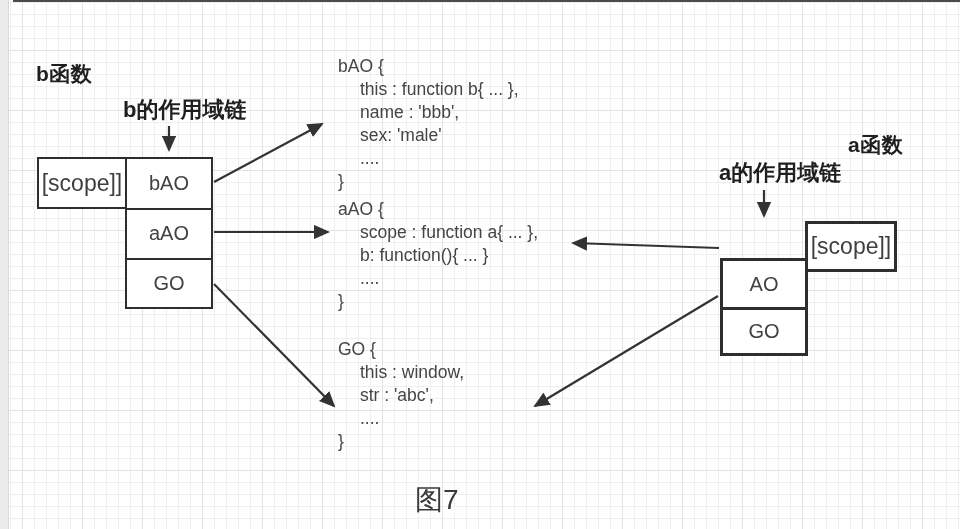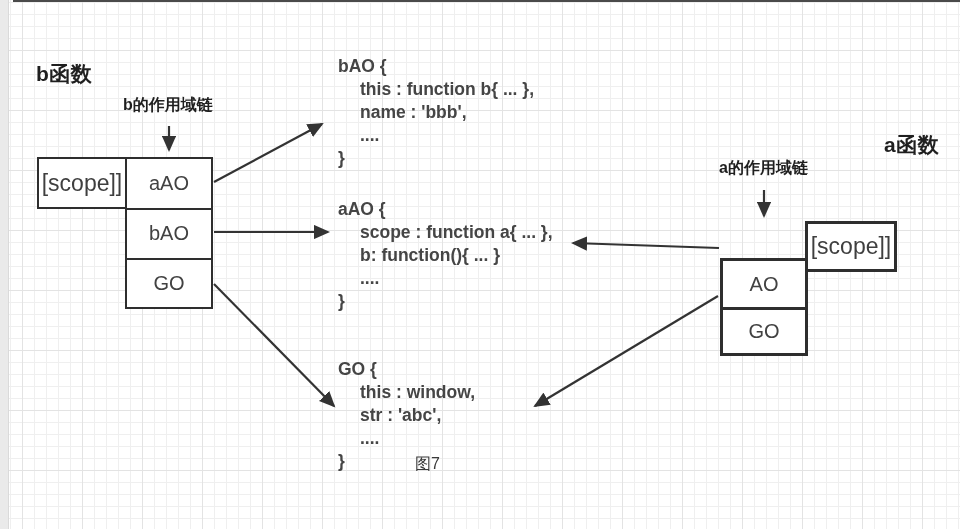--- a/index.html
+++ b/index.html
@@ -26,23 +26,23 @@
   .top-line{
     position:absolute;left:13px;top:0;width:947px;height:1.5px;
     background:#4a4a4a;
   }
   .arrows{position:absolute;left:0;top:0;width:960px;height:529px;}
   .fn-title{
     position:absolute;font-size:21px;font-weight:bold;color:#1f1f1f;
     white-space:nowrap;letter-spacing:0.5px;
   }
   .b-title{left:36px;top:60px;}
-  .a-title{left:848px;top:131px;margin-left:36px;}
+  .a-title{left:848px;top:131px;}
   .chain-label{
-    position:absolute;font-size:16px;font-weight:bold;color:#1f1f1f;
+    position:absolute;font-size:22px;font-weight:bold;color:#1f1f1f;
     white-space:nowrap;
   }
   .b-chain{left:123px;top:95px;}
   .a-chain{left:719px;top:158px;}
   .scope-box{
     position:absolute;background:#fff;border:2.5px solid #2e2e2e;
     display:flex;align-items:center;justify-content:center;
     font-size:23px;color:#3f3f3f;box-sizing:border-box;z-index:1;
   }
   .b-scope{left:37px;top:157px;width:90px;height:52px;}
@@ -54,28 +54,28 @@
   .b-stack{left:125px;top:157px;width:88px;height:152px;grid-template-rows:1fr 1fr 1fr;}
   .a-stack{left:720px;top:222px;width:88px;height:98px;grid-template-rows:1fr 1fr;border-width:3px;margin-top:36px;}
   .stack .cell{
     display:flex;align-items:center;justify-content:center;
     font-size:20px;color:#424242;box-sizing:border-box;
   }
   .stack .cell + .cell{border-top:2.5px solid #2e2e2e;}
   .a-stack .cell + .cell{border-top-width:3px;}
   .obj{
     position:absolute;left:338px;font-size:17.5px;line-height:23px;
-    color:#454545;white-space:nowrap;font-weight:bold;
+    color:#454545;white-space:nowrap;
   }
   .obj-bao{top:55px;}
   .obj-aao{top:198px;}
-  .obj-go{top:358px;}
+  .obj-go{top:338px;}
   .obj .ind{padding-left:22px;}
   .caption{
-    position:absolute;left:415px;top:454px;font-size:16px;color:#3a3a3a;
+    position:absolute;left:415px;top:481px;font-size:28px;color:#3a3a3a;
     white-space:nowrap;
   }
 </style>
 </head>
 <body>
 
 <div class="canvas">
 
   <div class="left-strip"></div>
   <div class="top-line"></div>
@@ -94,39 +94,40 @@
     <line x1="719" y1="248" x2="573" y2="243" stroke="#333333" stroke-width="2.2" marker-end="url(#arw)"></line>
     <line x1="718" y1="296" x2="535" y2="406" stroke="#333333" stroke-width="2.2" marker-end="url(#arw)"></line>
   </svg>
 
   <div class="fn-title b-title">b函数</div>
   <div class="chain-label b-chain">b的作用域链</div>
   <div class="scope-box b-scope">
     <span>[scope]]</span>
   </div>
   <div class="stack b-stack">
+    <div class="cell">bAO</div>
     <div class="cell">aAO</div>
-    <div class="cell">bAO</div>
     <div class="cell">GO</div>
   </div>
 
   <div class="fn-title a-title">a函数</div>
   <div class="chain-label a-chain">a的作用域链</div>
   <div class="scope-box a-scope">
     <span>[scope]]</span>
   </div>
   <div class="stack a-stack">
     <div class="cell">AO</div>
     <div class="cell">GO</div>
   </div>
 
   <div class="obj obj-bao">
     <div class="ln">bAO {</div>
     <div class="ln ind">this : function b{ ... },</div>
     <div class="ln ind">name : 'bbb',</div>
+    <div class="ln ind">sex: 'male'</div>
     <div class="ln ind">....</div>
     <div class="ln">}</div>
   </div>
 
   <div class="obj obj-aao">
     <div class="ln">aAO {</div>
     <div class="ln ind">scope : function a{ ... },</div>
     <div class="ln ind">b: function(){ ... }</div>
     <div class="ln ind">....</div>
     <div class="ln">}</div>

